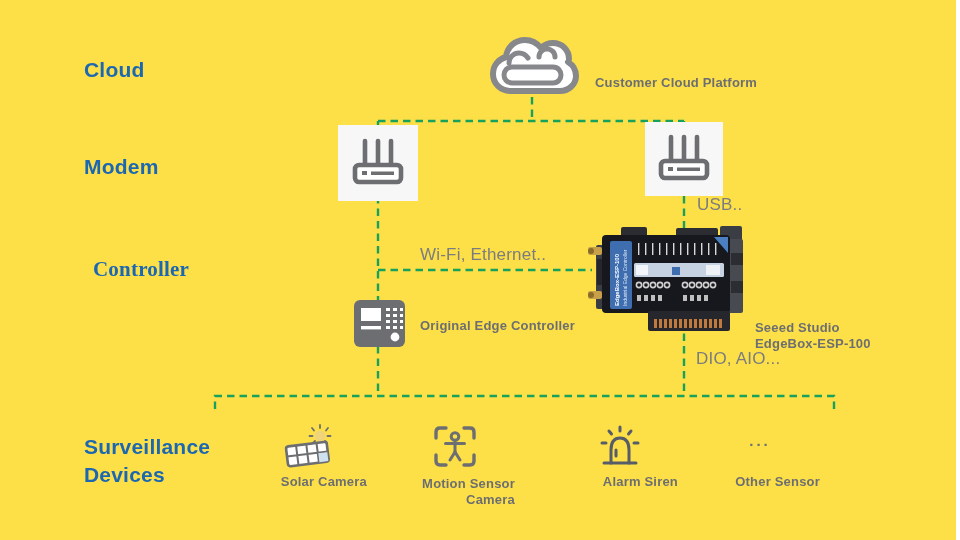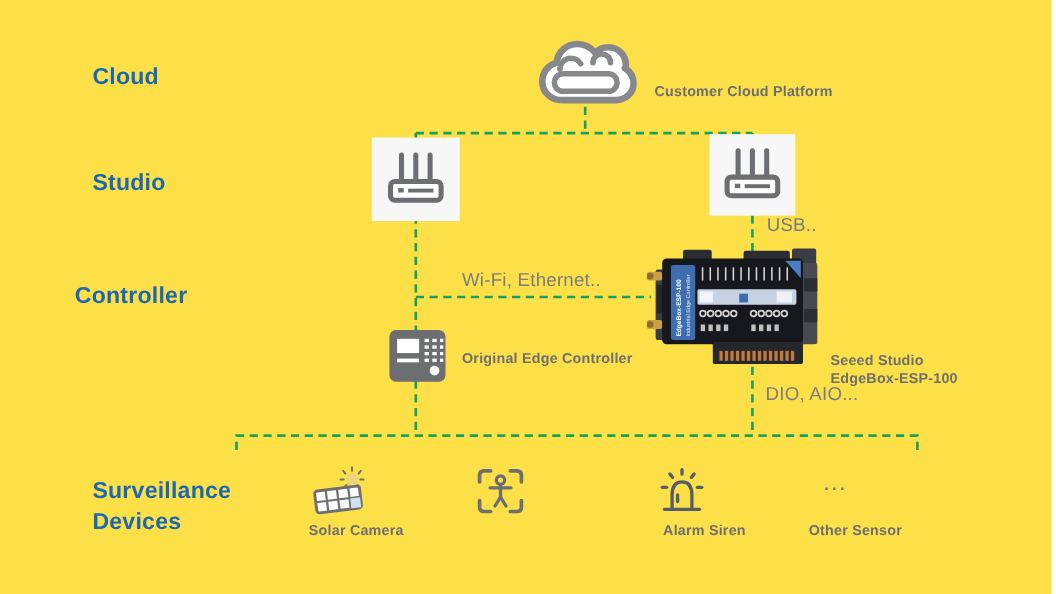--- a/index.html
+++ b/index.html
@@ -36,22 +36,22 @@
       <path d="M532,97 V121"></path>
       <path d="M378,121 H684"></path>
       <path d="M378,121 V396"></path>
       <path d="M684,121 V396"></path>
       <path d="M378,270 H592"></path>
       <path d="M215,409 V396 H834 V409"></path>
     </g>
   </svg>
 
   <div class="layer-label txt" style="left:84px;top:56px;">Cloud</div>
-  <div class="layer-label txt" style="left:84px;top:153px;">Studio</div>
-  <div class="layer-label txt" style="left:68px;top:255px;">Controller</div>
+  <div class="layer-label txt" style="left:84px;top:153px;">Modem</div>
+  <div class="layer-label txt" style="left:93px;top:255px;font-family:Liberation Serif, serif;">Controller</div>
   <div class="layer-label txt" style="left:84px;top:433px;width:135px;">Surveillance Devices</div>
 
   <div class="icon" style="left:487px;top:33px;">
     <svg width="92" height="68" viewBox="0 0 92 68">
       <path d="M24,58 C13,58 6,50 6,41 C6,32 12,26 19,24 C20,14 28,7 38,7 C45,7 50,10 54,15 C57,12 61,10 66,10 C75,10 82,17 82,26 C82,27 82,28 81,29 C86,32 89,37 89,43 C89,52 81,58 73,58 Z" fill="#ffffff" stroke="#87888B" stroke-width="6" stroke-linejoin="round"></path>
       <path d="M22,30 C22,24 27,20 32,20 C36,20 39,22 41,25" fill="none" stroke="#87888B" stroke-width="5" stroke-linecap="round"></path>
       <path d="M52,24 C52,19 56,16 60,16 C64,16 68,19 68,24" fill="none" stroke="#87888B" stroke-width="5" stroke-linecap="round"></path>
       <path d="M25,50 C20,50 17,46 17,42 C17,38 20,34 25,34 H66 C71,34 74,38 74,42 C74,46 71,50 66,50 Z" fill="none" stroke="#87888B" stroke-width="5" stroke-linejoin="round"></path>
     </svg>
   </div>
@@ -238,20 +238,21 @@
       </g>
       <g stroke="#6D6E71" stroke-width="3" fill="none" stroke-linecap="round">
         <circle cx="23" cy="12.5" r="3.8"></circle>
         <path d="M23,18 V28"></path>
         <path d="M13.5,19.5 H32.5"></path>
         <path d="M23,28 L18,36"></path>
         <path d="M23,28 L28,36"></path>
       </g>
     </svg>
   </div>
+  <div class="caption center txt" style="left:395px;top:476px;width:120px;">Motion Sensor Camera</div>
 
   <div class="icon" style="left:595px;top:423px;">
     <svg width="50" height="46" viewBox="0 0 50 46">
       <g stroke="#565D68" stroke-width="3" fill="none" stroke-linecap="round">
         <path d="M9,40 H41"></path>
         <path d="M16,40 V27 Q16,15 25,15 Q34,15 34,27 V40"></path>
         <path d="M21,27 V33"></path>
         <path d="M25,4 V8"></path>
         <path d="M14,8 L16.5,11"></path>
         <path d="M36,8 L33.5,11"></path>

